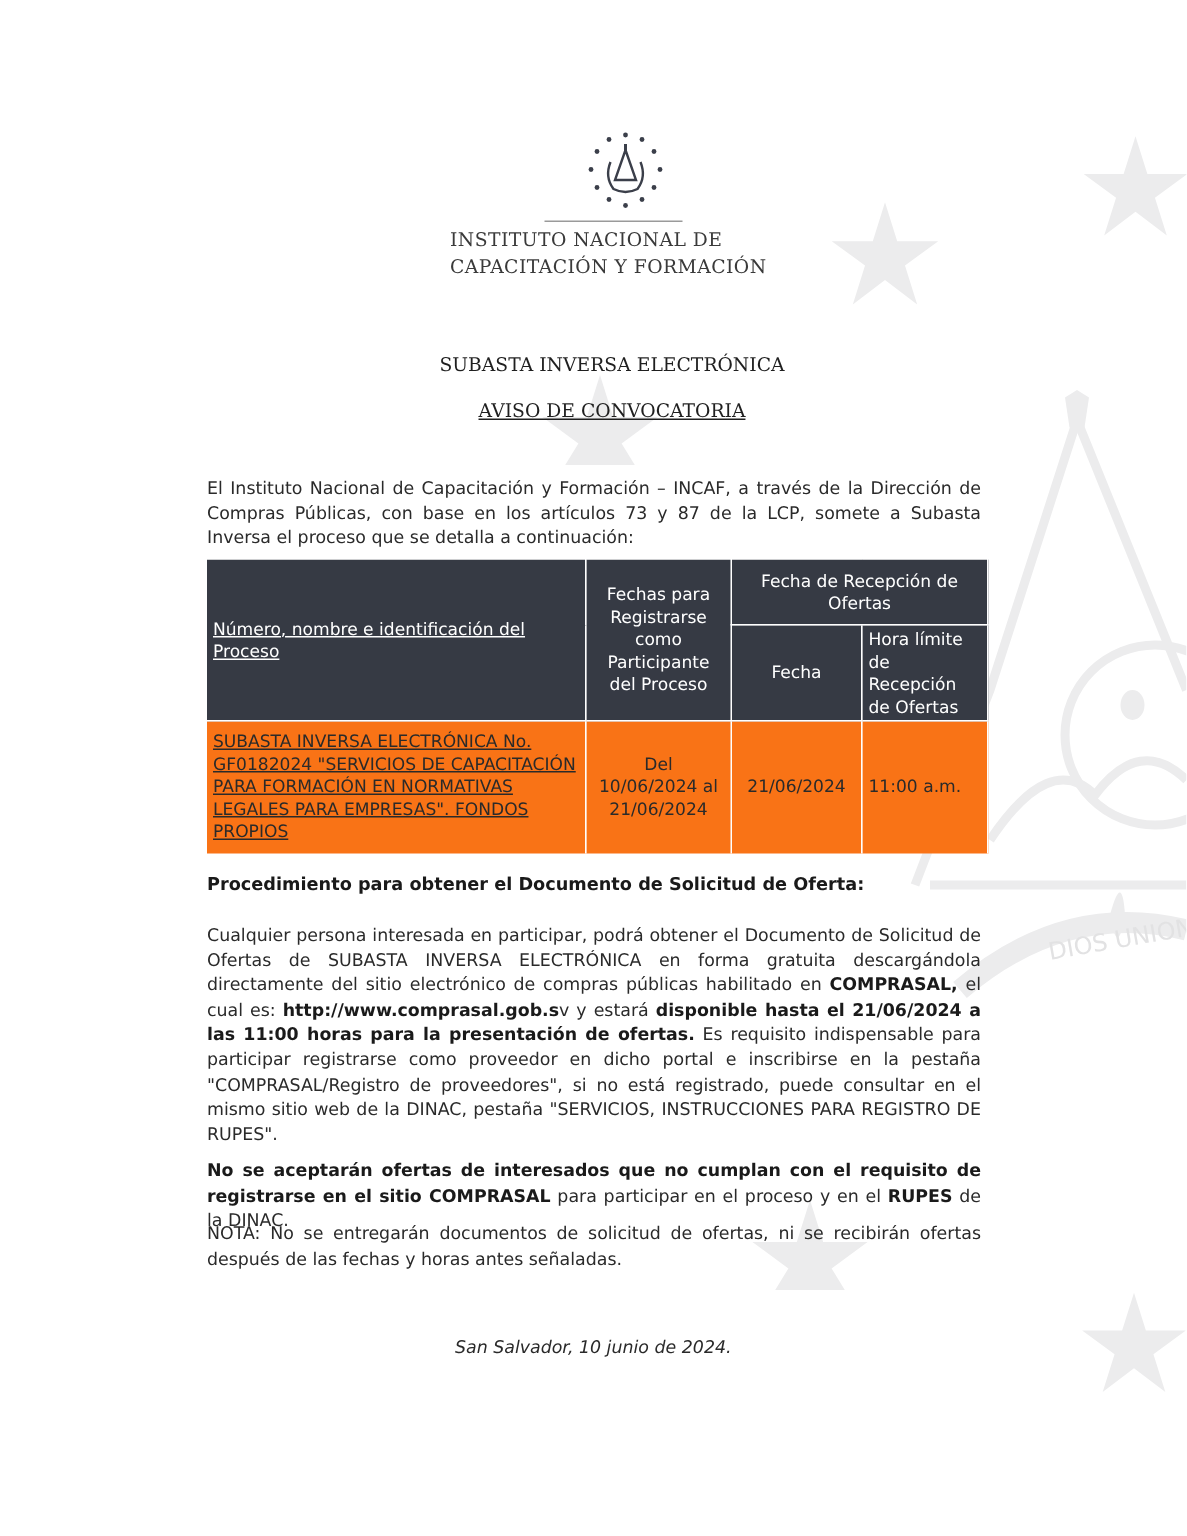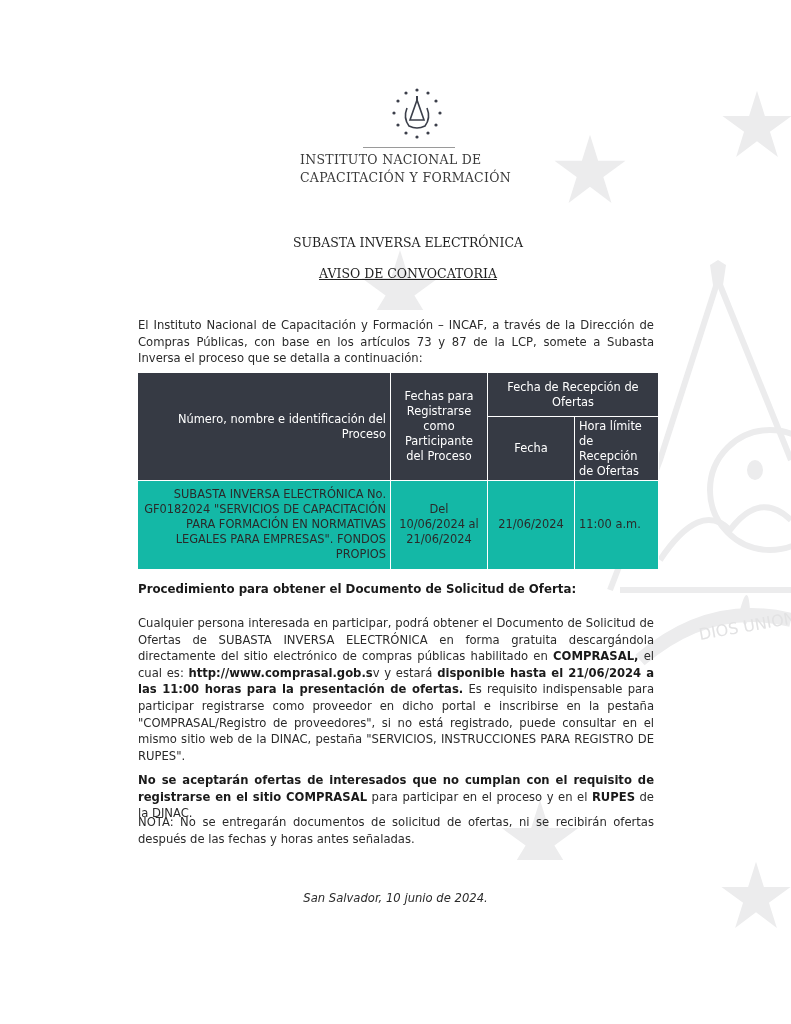--- a/index.html
+++ b/index.html
@@ -12,23 +12,23 @@
           font-family:"DejaVu Serif", serif; font-size:12.5px; color:#3a3a3a; letter-spacing:0.3px; }
   .title { position:absolute; left:0; width:816px; text-align:center;
            font-family:"DejaVu Serif", serif; font-size:12.5px; color:#1f1f1f; }
   .title.u span { text-decoration:underline; }
   .para { position:absolute; left:138px; width:516px; font-size:11.6px; line-height:16.6px;
           text-align:justify; color:#2a2a2a; }
   .para b { font-weight:bold; color:#1a1a1a; }
   table.proc { position:absolute; left:137px; top:372px; border-collapse:collapse; font-size:11.4px; }
   table.proc th { background:#363a44; color:#ffffff; font-weight:normal; border:1.5px solid #ffffff;
                   line-height:15px; padding:0 4px; }
-  table.proc td { background:#14b8a6; border-left:1.5px solid #ffffff; border-right:1.5px solid #ffffff;
+  table.proc td { background:#f97316; border-left:1.5px solid #ffffff; border-right:1.5px solid #ffffff;
                   line-height:15px; padding:4px 4px; color:#2a2a2a; vertical-align:middle; }
-  .c1 { width:244px; text-align:right; }
+  .c1 { width:244px; text-align:left;text-decoration:underline; }
   .c2 { width:88px; text-align:center; }
   .c3 { width:78px; text-align:center; }
   .c4 { width:75px; text-align:left; }
   .heading { position:absolute; left:138px; top:582px; font-size:11.8px; font-weight:bold;
              color:#1a1a1a; }
   .sign { position:absolute; left:0; width:791px; top:891px; text-align:center; font-size:11.6px; color:#2a2a2a;font-style:italic; }
 </style>
 </head>
 <body>
 

